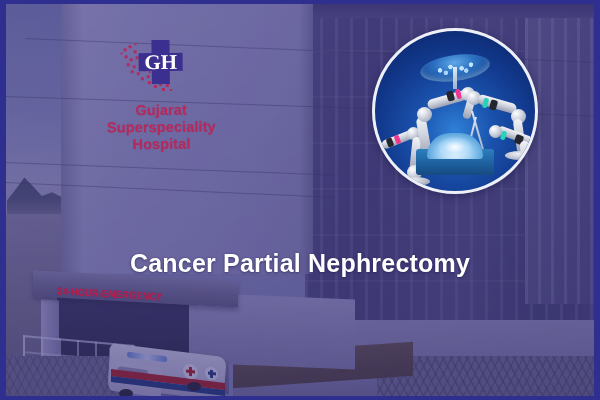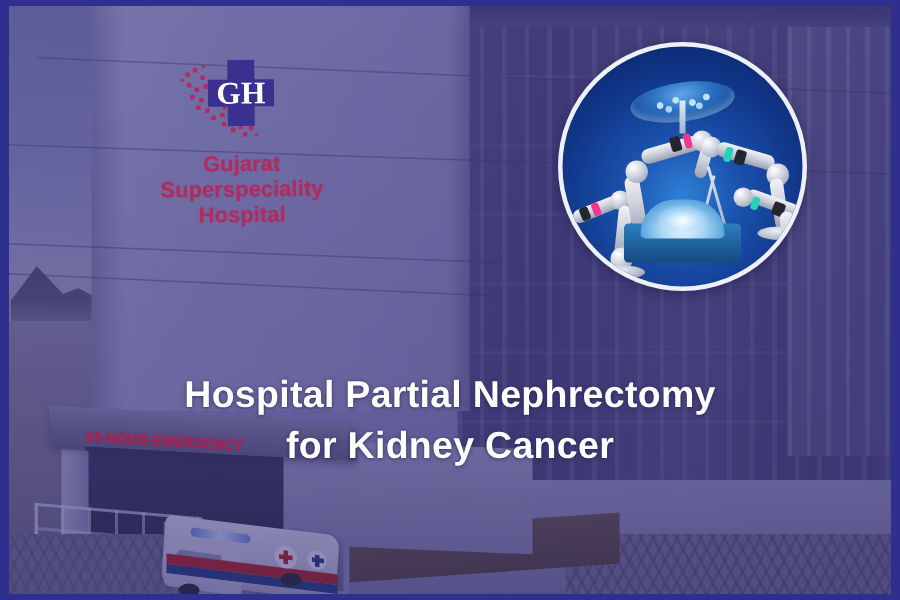--- a/index.html
+++ b/index.html
@@ -505,18 +505,17 @@
       <div class="joint" style="left:42px; top:52px; width:15px; height:15px;"></div>
       <div class="base" style="left:34px; top:62px;"></div>
     </div>
 
     <div class="op-table"></div>
     <div class="patient-dome"></div>
     <div class="glow"></div>
   </div>
 
   <div class="headline">
-    <span class="l1">Hospital Partial Nephrectomy</span>
-    <span class="l2">for Kidney Cancer</span>
+    <span class="l1">Cancer Partial Nephrectomy</span>
   </div>
 
   <div class="frame-border"></div>
 </div>
 
 </body></html>

